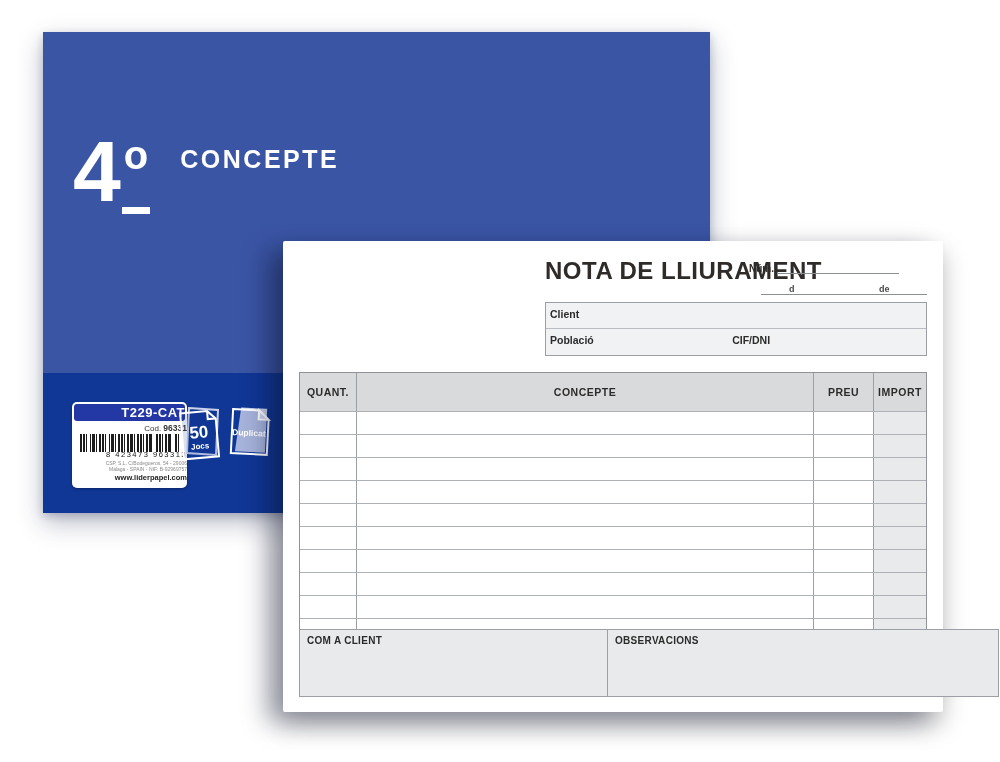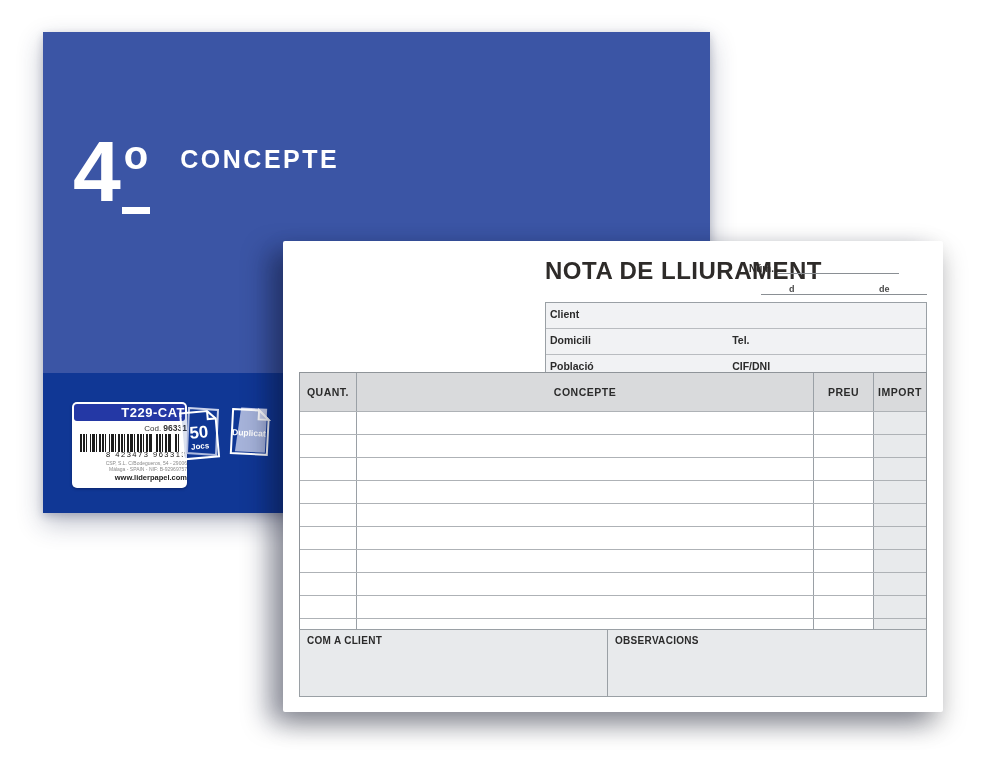--- a/index.html
+++ b/index.html
@@ -53,21 +53,21 @@
   .table { position:absolute; left:16px; top:131px; width:628px; border:1px solid #8f9499; }
   .trow { display:grid; grid-template-columns:57px 1fr 60px 52px; }
   .thead { background:var(--header-gray); height:38px; }
   .thead .tcell { display:flex; align-items:center; justify-content:center; font-size:10.5px; font-weight:bold;
                   letter-spacing:.5px; color:#2b2b2b; }
   .tcell { border-right:1px solid #9aa0a6; }
   .tcell:last-child { border-right:none; }
   .tbody-row { height:23px; border-top:1px solid #aeb2b6; }
   .tbody-row .import-cell { background:var(--panel-gray); }
 
-  .footer-boxes { position:absolute; left:16px; top:388px; width:628px; height:68px; display:grid;
+  .footer-boxes { position:absolute; left:16px; top:388px; width:700px; height:68px; display:grid;
                   grid-template-columns:309px 1fr; }
   .fbox { background:var(--panel-gray); border:1px solid #9aa0a5; padding:5px 7px; font-size:10px; font-weight:bold;
           letter-spacing:.3px; color:#2b2b2b; }
   .fbox + .fbox { border-left:none; }
 
   svg text { font-family:"Liberation Sans", sans-serif; }
 </style>
 </head>
 <body>
 
@@ -133,24 +133,20 @@
     <div class="date-row">
       <span class="date-d">d</span>
       <span class="date-de">de</span>
     </div>
 
     <div class="client-box">
       <div class="client-row">
         <span>Client</span>
       </div>
       <div class="client-row">
-        <span>Domicili</span>
-        <span class="second">Tel.</span>
-      </div>
-      <div class="client-row">
         <span>Població</span>
         <span class="second">CIF/DNI</span>
       </div>
     </div>
 
     <div class="table">
       <div class="trow thead">
         <div class="tcell">QUANT.</div>
         <div class="tcell">CONCEPTE</div>
         <div class="tcell">PREU</div>

